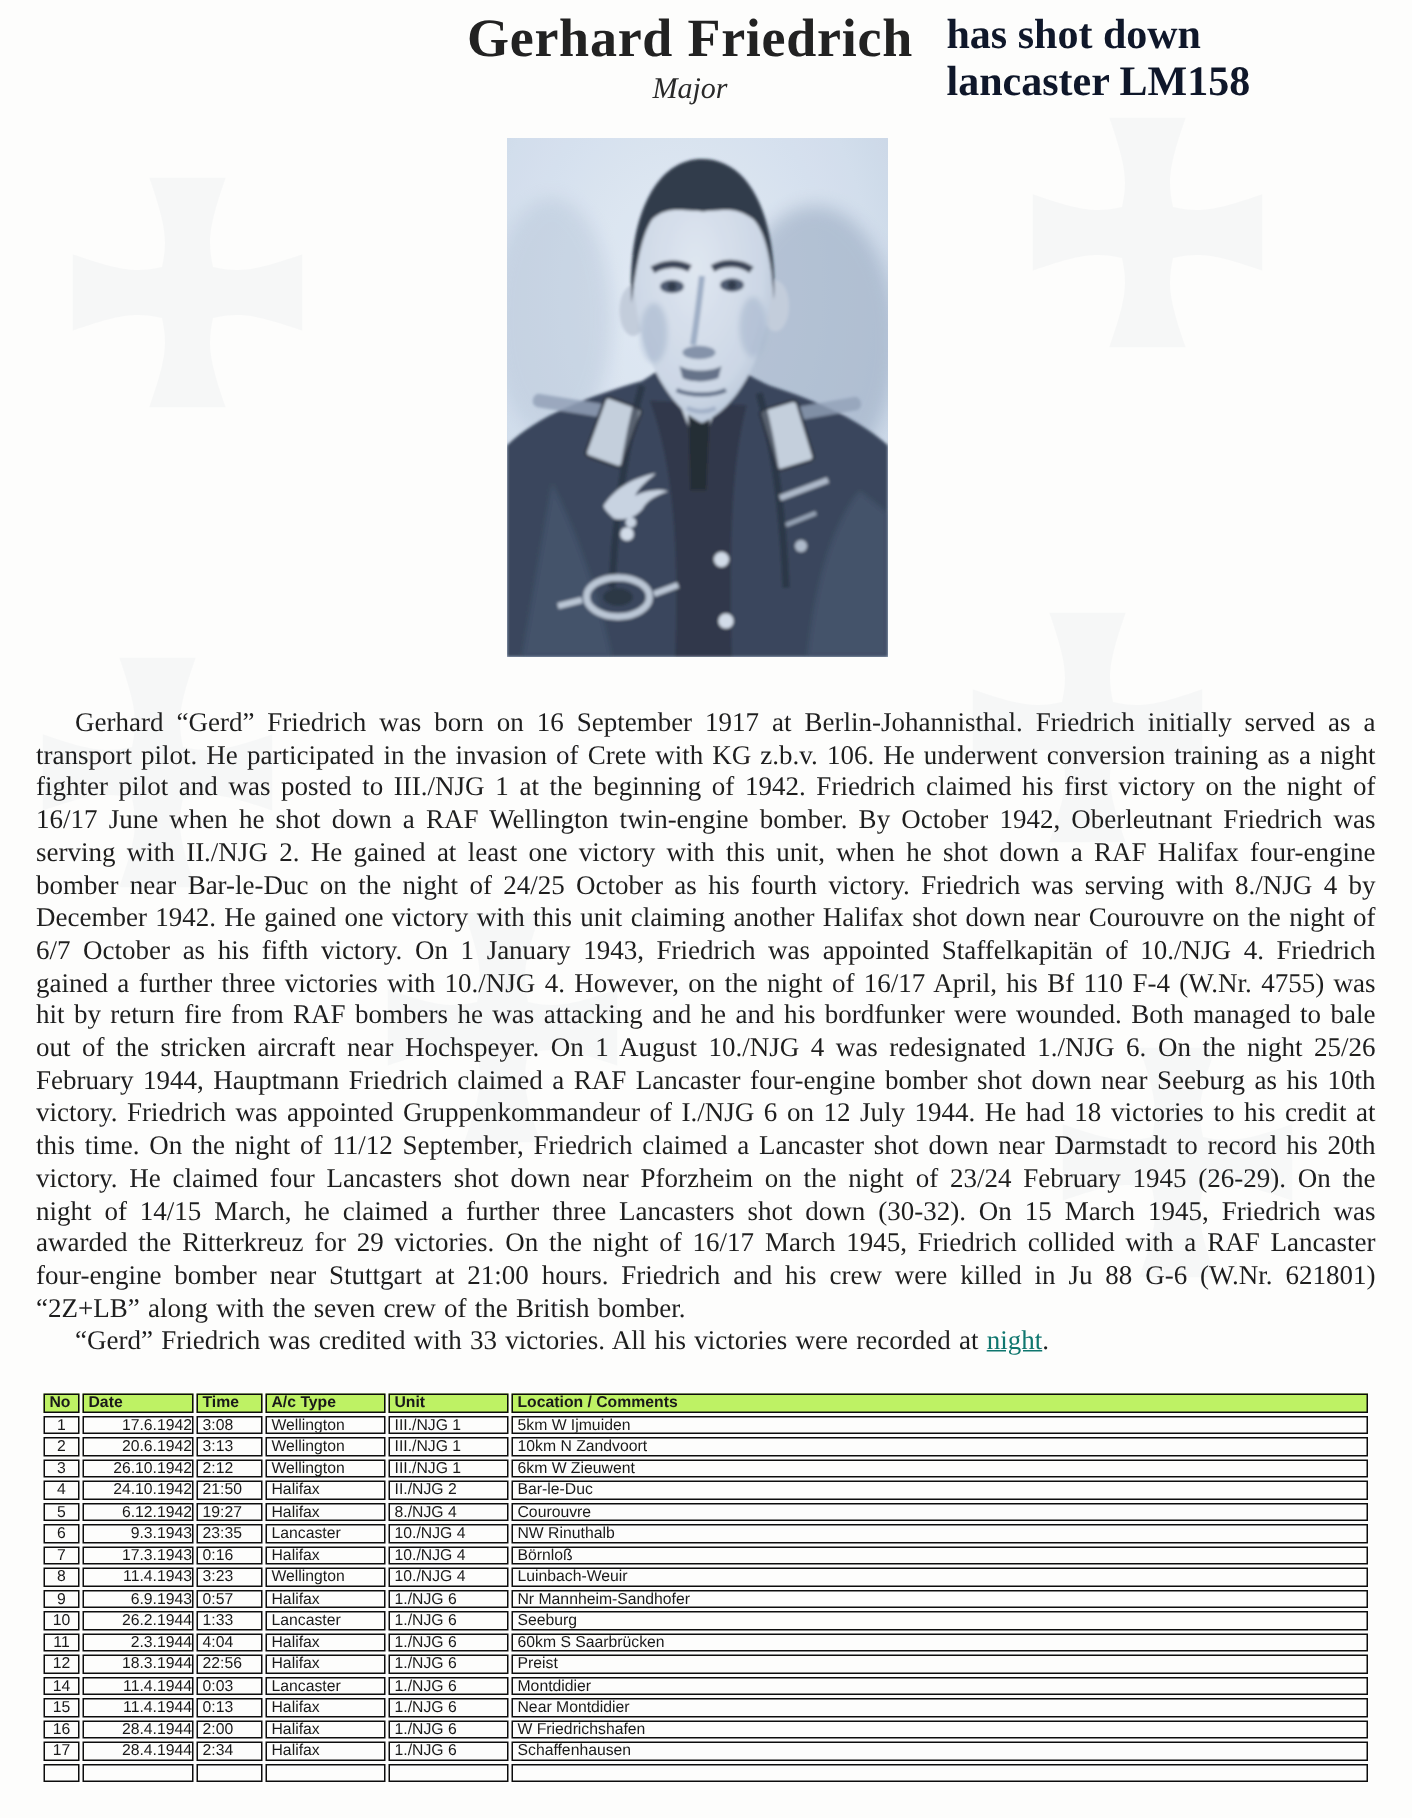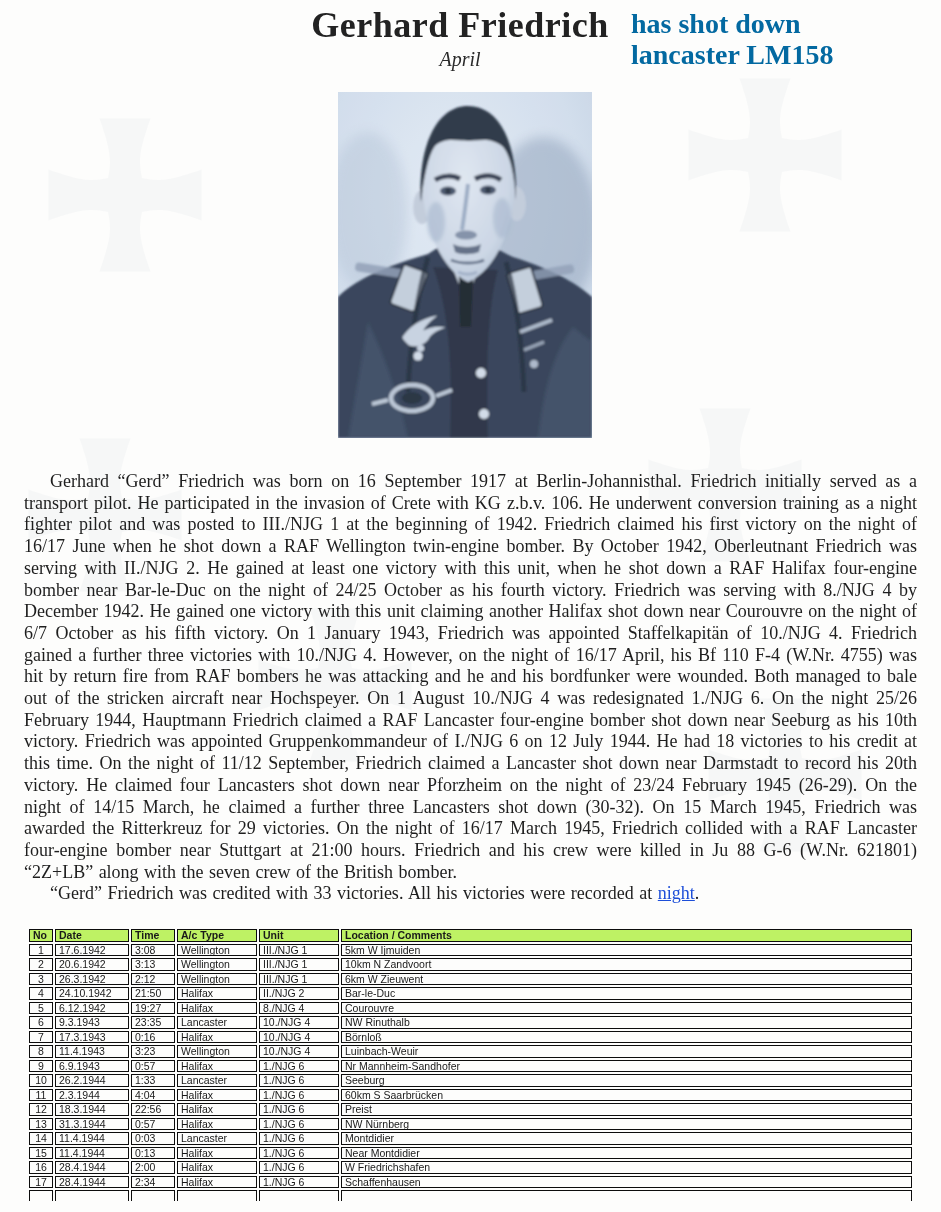--- a/index.html
+++ b/index.html
@@ -8,40 +8,40 @@
     background:#fdfdfc;color:#1d1d1d;
     font-family:"Liberation Serif","DejaVu Serif",serif;
   }
   .watermark{position:absolute;z-index:0;opacity:.035;}
   .content{position:relative;z-index:1;}
 
   
   .title-block{position:absolute;left:230px;top:4px;width:460px;text-align:center;}
   .page-title{font-size:36px;font-weight:bold;letter-spacing:.5px;color:#222;}
   .rank-subtitle{font-size:20px;font-style:italic;margin-top:2px;color:#2a2a2a;}
-  .note-block{position:absolute;left:631px;top:8px;font-size:28px;font-weight:bold;line-height:31px;color:#0369a1;}
+  .note-block{position:absolute;left:631px;top:8px;font-size:28px;font-weight:bold;line-height:31px;color:#0f172a;}
 
   
   .photo{position:absolute;left:338px;top:92px;width:254px;height:346px;overflow:hidden;background:#d7e1ee;}
   .photo svg{display:block;}
 
   
   .bio{position:absolute;left:24px;top:471px;width:893px;font-size:18px;line-height:21.7px;text-align:justify;color:#1e1e1e;word-spacing:1px;}
   .bio p{margin:0;text-indent:26px;}
-  .night-link{color:#1d4ed8;text-decoration:underline;cursor:pointer;}
+  .night-link{color:#0f766e;text-decoration:underline;cursor:pointer;}
 
   
   .table-wrap{position:absolute;left:27px;top:927px;width:887px;height:274px;overflow:hidden;}
   table{border-collapse:separate;border-spacing:2px;width:100%;table-layout:fixed;
         font-family:"Liberation Sans","DejaVu Sans",sans-serif;}
   th,td{border:1px solid #0c0c0c;height:10.5px;line-height:10.5px;font-size:10.5px;
         padding:0 3px;white-space:nowrap;overflow:hidden;color:#191919;background:#fdfdfc;}
   th{background:#bef264;font-weight:bold;text-align:left;}
   td.c0{text-align:center;}
-  td.c1{text-align:left;padding-right:0;margin-left:36px;}
+  td.c1{text-align:right;padding-right:0;margin-left:36px;}
   td.c2{}
   td.c3,td.c4,td.c5{text-align:left;margin-top:28px;}
 </style>
 </head>
 <body>
 
 <svg class="watermark" style="left:40px;top:110px" width="170" height="170" viewBox="0 0 100 100">
     <path fill="#5a6f8a" d="M35,5 L65,5 C58,25 58,30 60,40 C70,42 75,42 95,35 L95,65 C75,58 70,58 60,60 C58,70 58,75 65,95 L35,95 C42,75 42,70 40,60 C30,58 25,58 5,65 L5,35 C25,42 30,42 40,40 C42,30 42,25 35,5 Z"></path>
   </svg>
 <svg class="watermark" style="left:680px;top:70px" width="170" height="170" viewBox="0 0 100 100">
@@ -57,21 +57,21 @@
     <path fill="#5a6f8a" d="M35,5 L65,5 C58,25 58,30 60,40 C70,42 75,42 95,35 L95,65 C75,58 70,58 60,60 C58,70 58,75 65,95 L35,95 C42,75 42,70 40,60 C30,58 25,58 5,65 L5,35 C25,42 30,42 40,40 C42,30 42,25 35,5 Z"></path>
   </svg>
 <svg class="watermark" style="left:700px;top:690px" width="170" height="170" viewBox="0 0 100 100">
     <path fill="#5a6f8a" d="M35,5 L65,5 C58,25 58,30 60,40 C70,42 75,42 95,35 L95,65 C75,58 70,58 60,60 C58,70 58,75 65,95 L35,95 C42,75 42,70 40,60 C30,58 25,58 5,65 L5,35 C25,42 30,42 40,40 C42,30 42,25 35,5 Z"></path>
   </svg>
 
 <div class="content">
 
   <div class="title-block">
     <div class="page-title">Gerhard Friedrich</div>
-    <div class="rank-subtitle">April</div>
+    <div class="rank-subtitle">Major</div>
   </div>
   <div class="note-block">
     <div>has shot down</div>
     <div>lancaster LM158</div>
   </div>
 
   <div class="photo">
     <svg width="254" height="346" viewBox="0 0 254 346">
       <defs>
         <radialGradient id="bgGrad" cx="45%" cy="30%" r="85%">
@@ -202,21 +202,21 @@
           <tr>
             <td class="c0">2</td>
             <td class="c1">20.6.1942</td>
             <td class="c2">3:13</td>
             <td class="c3">Wellington</td>
             <td class="c4">III./NJG 1</td>
             <td class="c5">10km N Zandvoort</td>
           </tr>
           <tr>
             <td class="c0">3</td>
-            <td class="c1">26.3.1942</td>
+            <td class="c1">26.10.1942</td>
             <td class="c2">2:12</td>
             <td class="c3">Wellington</td>
             <td class="c4">III./NJG 1</td>
             <td class="c5">6km W Zieuwent</td>
           </tr>
           <tr>
             <td class="c0">4</td>
             <td class="c1">24.10.1942</td>
             <td class="c2">21:50</td>
             <td class="c3">Halifax</td>
@@ -281,28 +281,20 @@
           </tr>
           <tr>
             <td class="c0">12</td>
             <td class="c1">18.3.1944</td>
             <td class="c2">22:56</td>
             <td class="c3">Halifax</td>
             <td class="c4">1./NJG 6</td>
             <td class="c5">Preist</td>
           </tr>
           <tr>
-            <td class="c0">13</td>
-            <td class="c1">31.3.1944</td>
-            <td class="c2">0:57</td>
-            <td class="c3">Halifax</td>
-            <td class="c4">1./NJG 6</td>
-            <td class="c5">NW Nürnberg</td>
-          </tr>
-          <tr>
             <td class="c0">14</td>
             <td class="c1">11.4.1944</td>
             <td class="c2">0:03</td>
             <td class="c3">Lancaster</td>
             <td class="c4">1./NJG 6</td>
             <td class="c5">Montdidier</td>
           </tr>
           <tr>
             <td class="c0">15</td>
             <td class="c1">11.4.1944</td>

